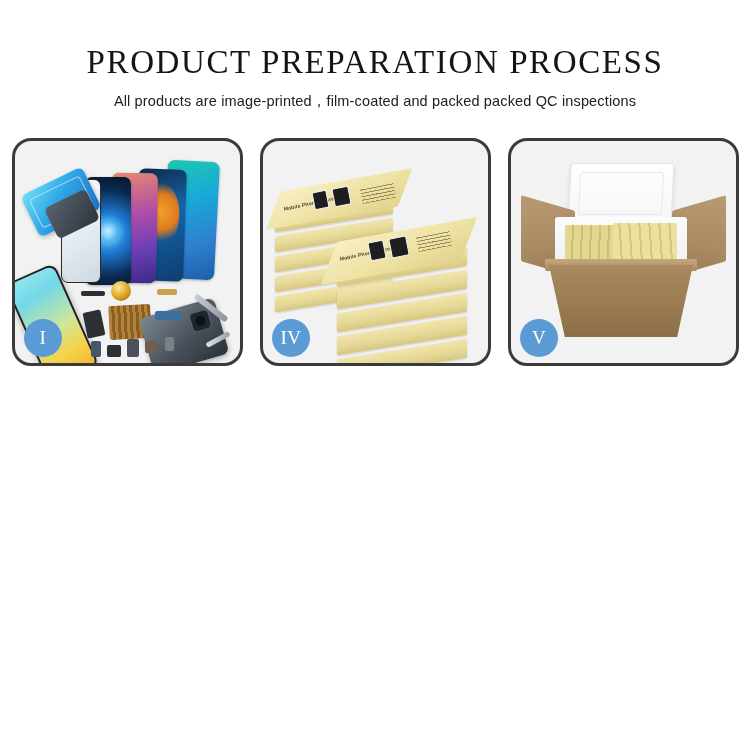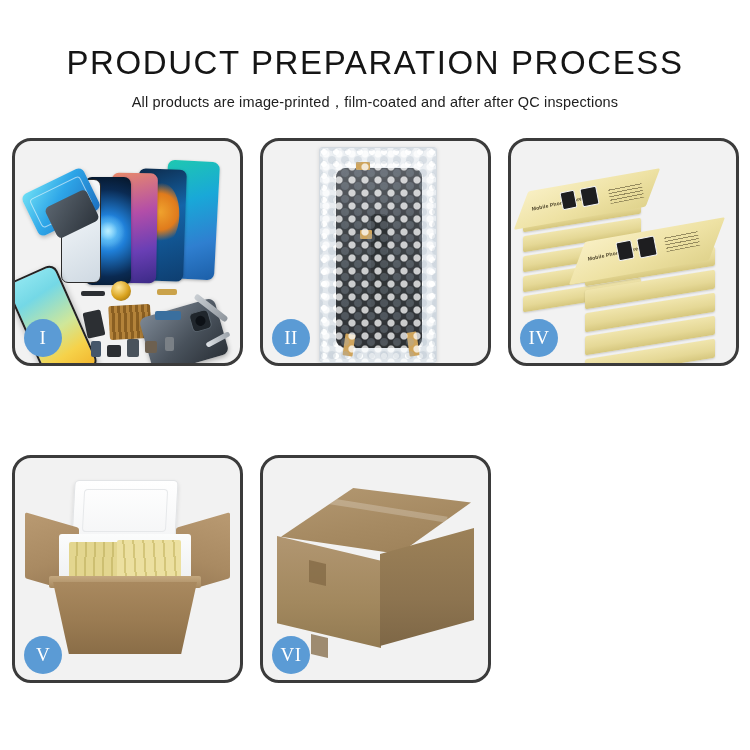--- a/index.html
+++ b/index.html
@@ -12,21 +12,21 @@
   .page { position: relative; width: 750px; height: 750px; background: #fff; }
 
   
   .header { position: absolute; top: 0; left: 0; width: 750px; text-align: center; }
   .title {
     margin-top: 44px;
     font-size: 33px;
     letter-spacing: 1.6px;
     font-weight: 400;
     color: #151515;
-    font-family: Liberation Sans, sans-serif;
+    font-family: Liberation Serif, serif;
     white-space: nowrap;
   }
   .subtitle {
     margin-top: 11px;
     font-size: 14.5px;
     color: #202020;
     font-weight: 400;
     letter-spacing: .15px;
     white-space: nowrap;
   }
@@ -373,21 +373,21 @@
     background: rgba(130,104,68,.75); transform: skewY(13deg);
   }
 </style>
 </head>
 <body>
 
 <div class="page">
 
   <div class="header">
     <div class="title">PRODUCT PREPARATION PROCESS</div>
-    <div class="subtitle">All products are image-printed，film-coated and after after QC inspections</div>
+    <div class="subtitle">All products are image-printed，film-coated and packed packed QC inspections</div>
   </div>
 
   <div class="grid">
 
     <div class="panel p1">
       <div class="stage">
         <div class="scr s5"></div>
         <div class="scr s4"></div>
         <div class="scr s3"></div>
         <div class="scr s2"></div>
@@ -410,33 +410,20 @@
           <div class="flex f6"></div>
         <div class="flex f7"></div>
           <div class="flex f8"></div>
           <div class="flex f9"></div>
         <div class="tool"></div>
           <div class="tool2"></div>
       </div>
       <div class="badge">I</div>
     </div>
 
-    <div class="panel p2">
-      <div class="stage">
-        <div class="wrapbag">
-          <div class="inner"></div>
-          <div class="tape t1"></div>
-            <div class="tape t2"></div>
-          <div class="tape t3"></div>
-            <div class="tape t4"></div>
-          <div class="bubbles"></div>
-        </div>
-      </div>
-      <div class="badge">II</div>
-    </div>
 
 
     <div class="panel p4">
       <div class="stage">
         <div class="stack">
           <div class="bx bl bl5"></div>
             <div class="bx bl bl4"></div>
           <div class="bx bl bl3"></div>
             <div class="bx bl bl2"></div>
           <div class="bx bl bl1"></div>
@@ -467,27 +454,15 @@
         <div class="flapR"></div>
         <div class="foambox"></div>
         <div class="contents"></div>
         <div class="contents2"></div>
         <div class="cartonrim"></div>
         <div class="carton"></div>
       </div>
       <div class="badge">V</div>
     </div>
 
-    <div class="panel p6">
-      <div class="stage">
-        <div class="boxtop">
-            <div class="seam"></div>
-          </div>
-        <div class="boxL"></div>
-        <div class="boxR"></div>
-        <div class="tapeA"></div>
-        <div class="tapeB"></div>
-      </div>
-      <div class="badge">VI</div>
-    </div>
 
   </div>
 </div>
 
 </body></html>

